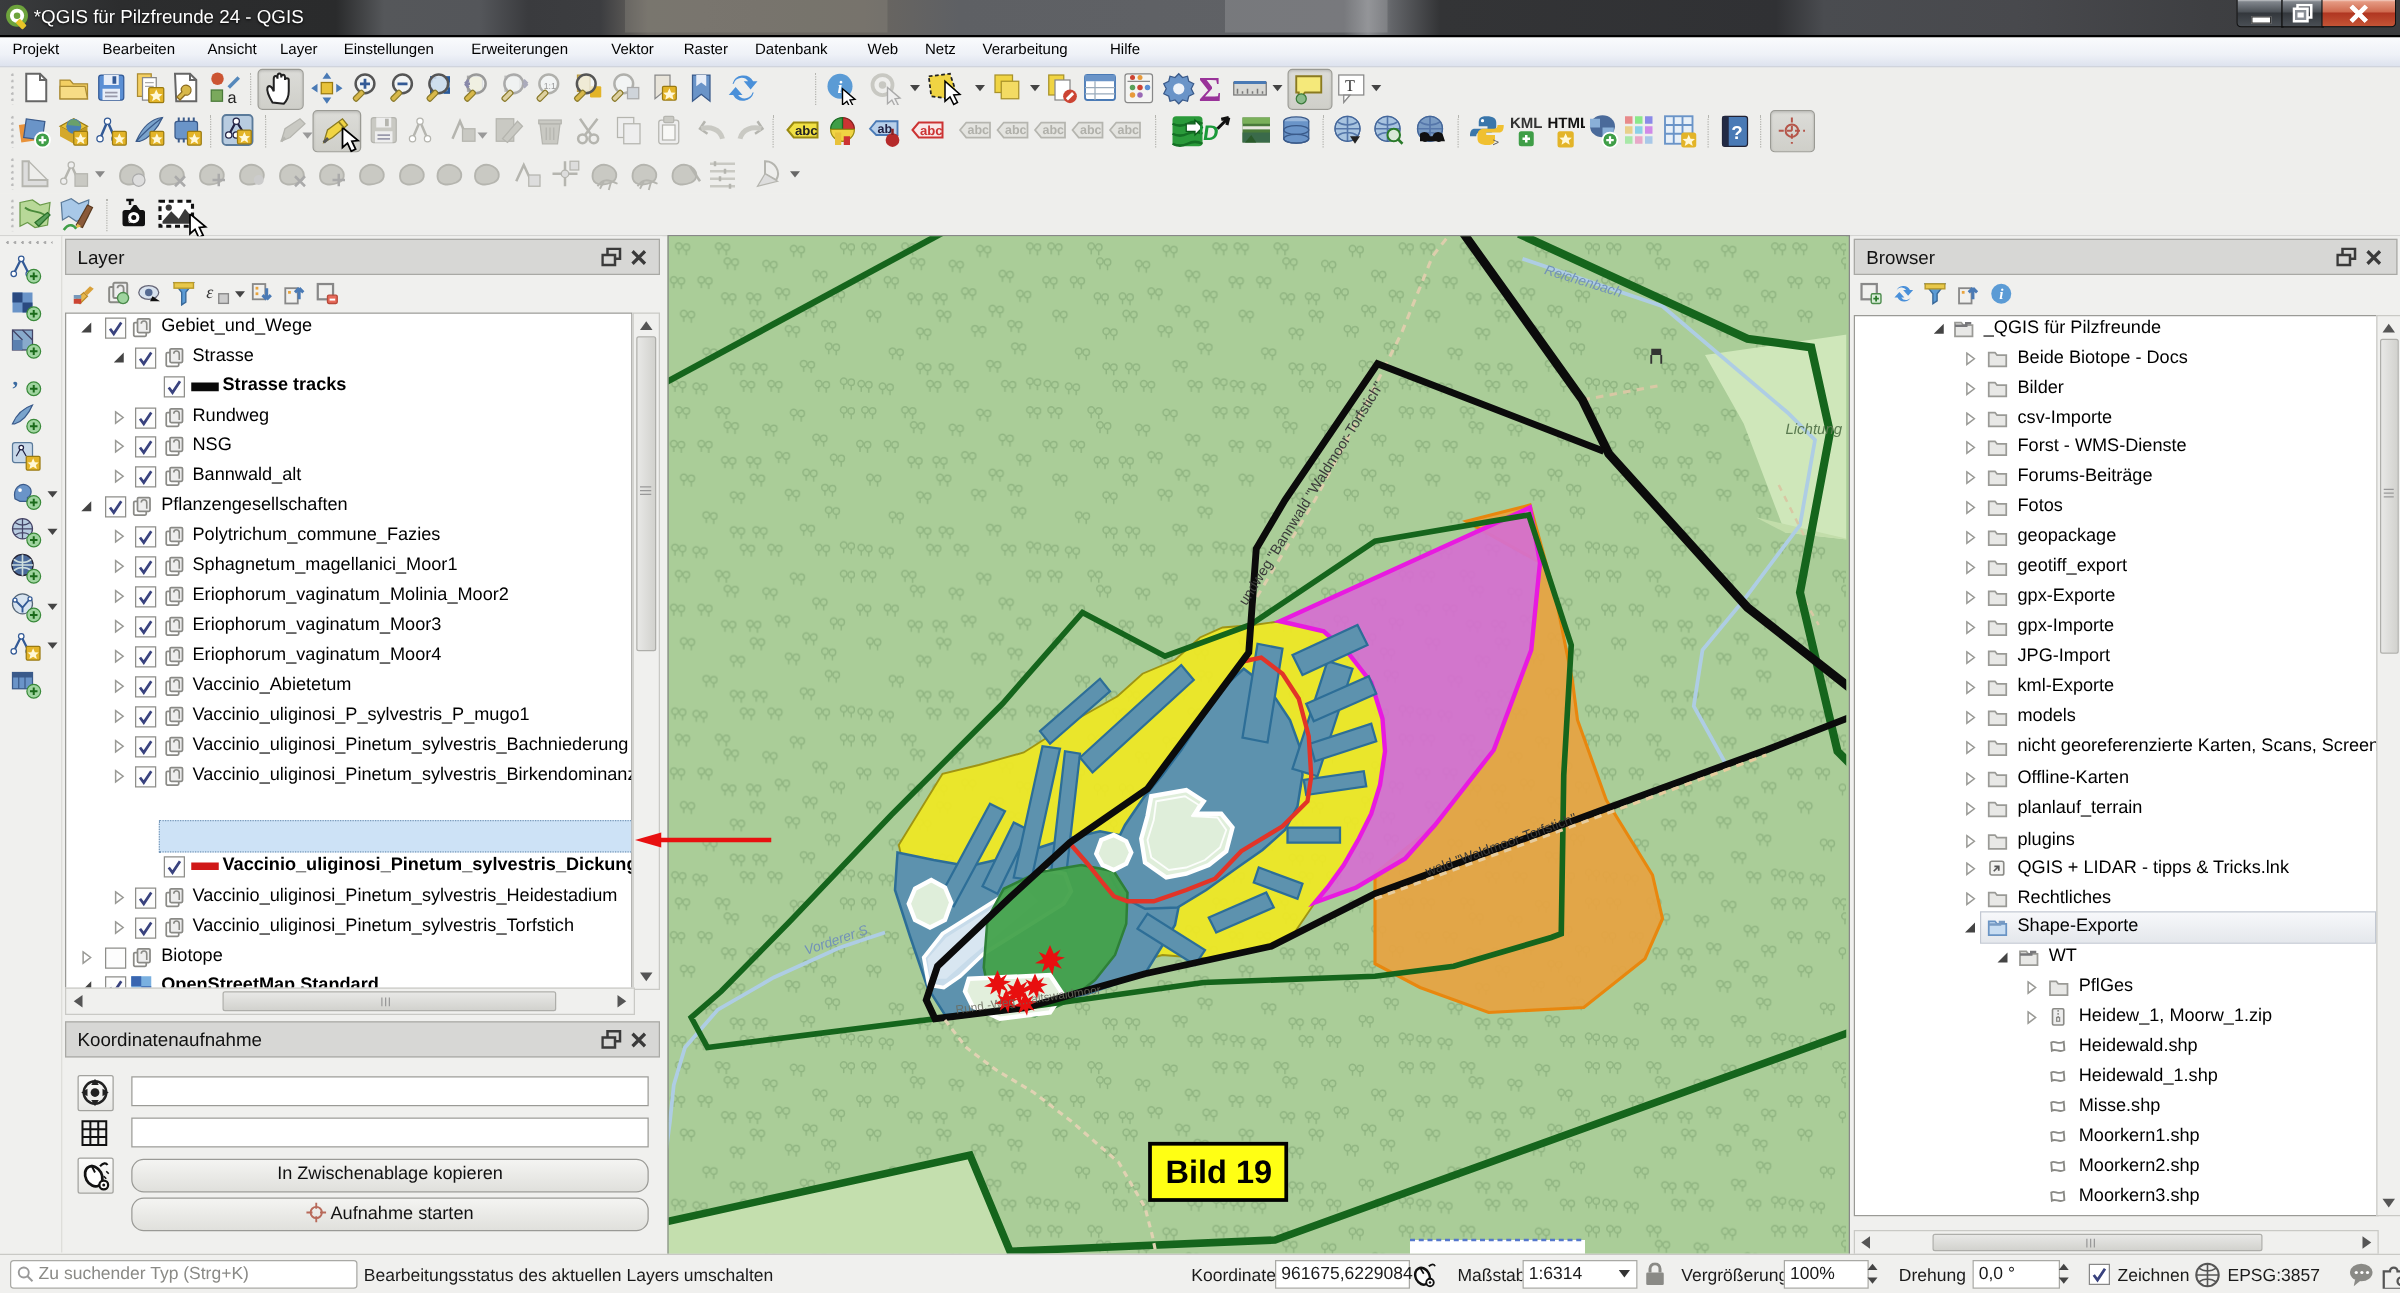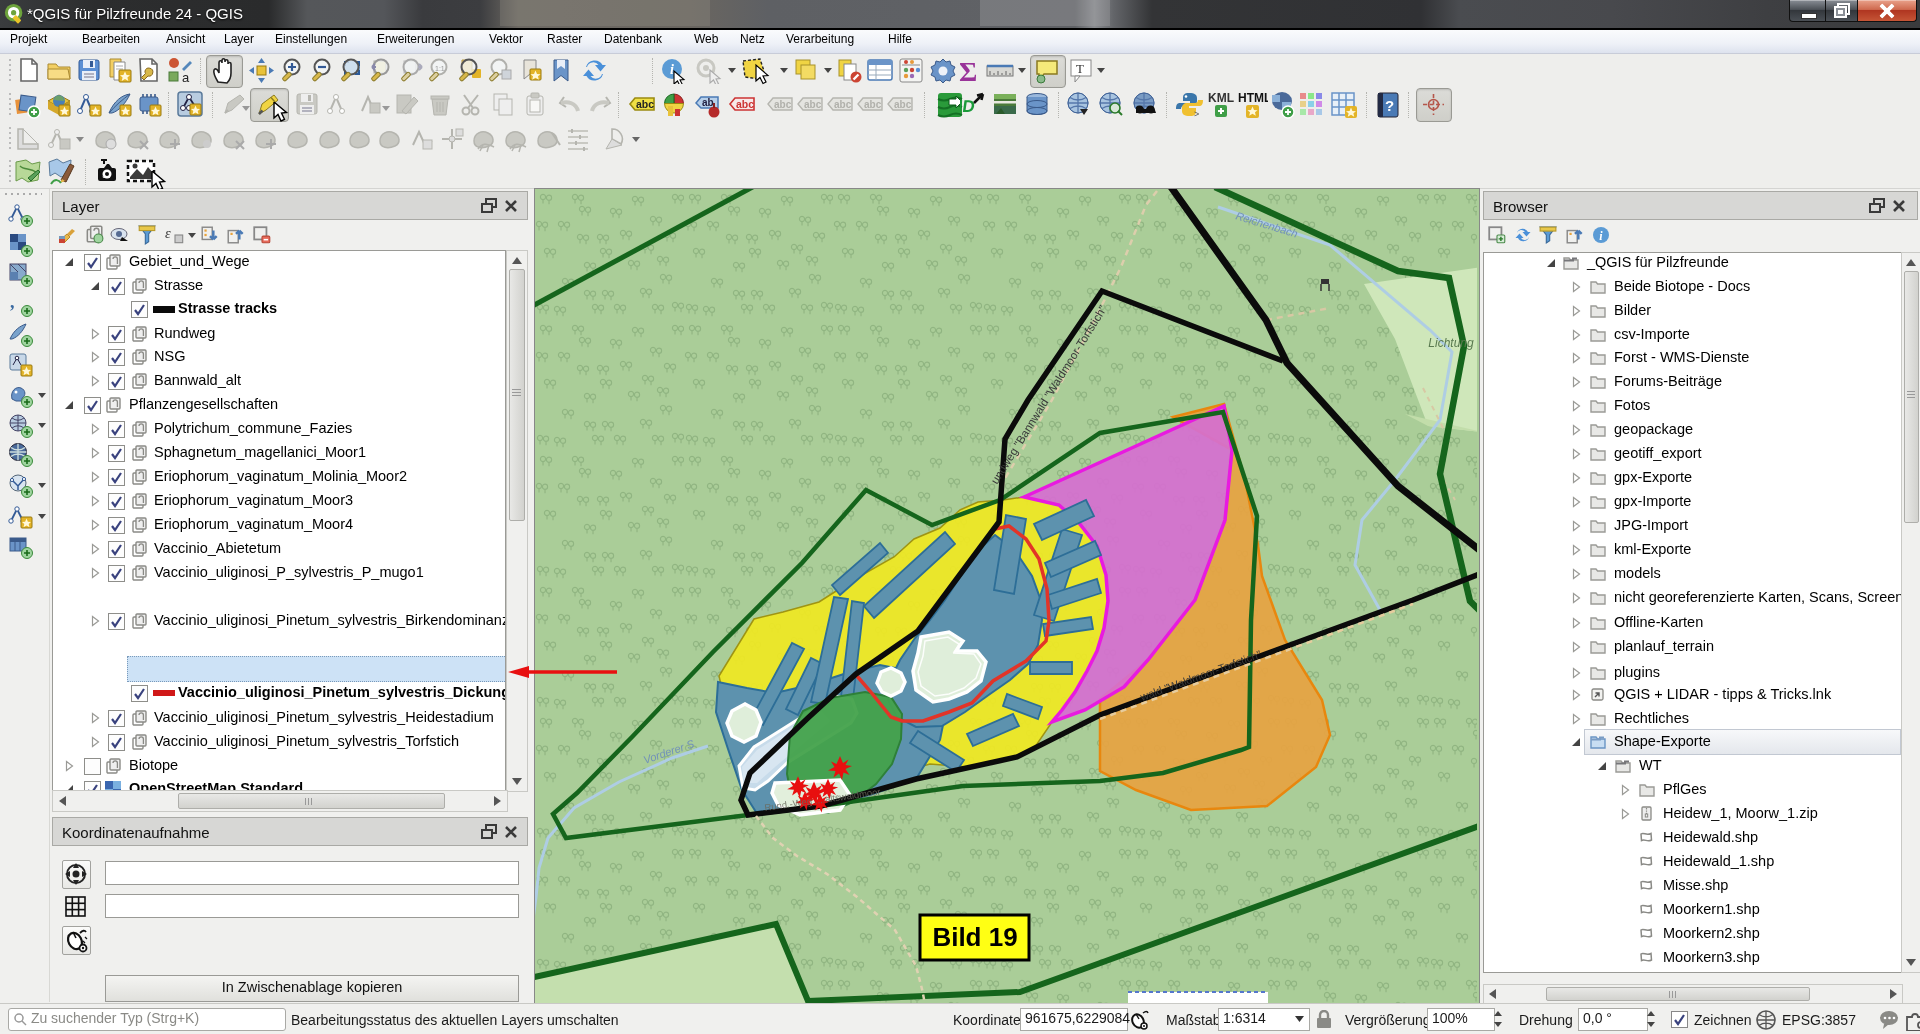--- a/index.html
+++ b/index.html
@@ -44,21 +44,21 @@
 .thumbh{position:absolute;background:linear-gradient(#e8e8e6,#d2d2ce);border:1px solid #aeaeaa;border-radius:2px;}
 .sarr{position:absolute;width:0;height:0;}
 
 #statusbar{position:absolute;left:0;top:1003px;width:1920px;height:31px;background:#f0f0ee;border-top:1px solid #c9c9c5;font-size:14px;color:#1a1a1a;}
 .sb-input{position:absolute;top:4px;height:20px;background:#fff;border:1px solid #a9a9a5;font-size:14px;padding:1px 4px 0 4px;}
 .spin{position:absolute;top:4px;width:15px;height:22px;}
 .spin:before{content:"";position:absolute;left:4px;top:3px;border-left:4px solid transparent;border-right:4px solid transparent;border-bottom:5px solid #444;}
 .spin:after{content:"";position:absolute;left:4px;bottom:3px;border-left:4px solid transparent;border-right:4px solid transparent;border-top:5px solid #444;}
 
 .fld{position:absolute;background:#fff;border:1px solid #9a9a96;}
-.btn{position:absolute;background:linear-gradient(#f4f4f2,#e0e0dc);border:1px solid #9a9a96;border-radius:0;font-size:14.5px;text-align:center;color:#111;margin-top:48px;}
+.btn{position:absolute;background:linear-gradient(#f4f4f2,#e0e0dc);border:1px solid #9a9a96;border-radius:10px;font-size:14.5px;text-align:center;color:#111;}
 .ibtn{position:absolute;width:27px;height:27px;background:linear-gradient(#fbfbfa,#e8e8e5);border:1px solid #a2a29e;border-radius:2px;}
 </style>
 </head>
 <body>
 
 <svg width="0" height="0" style="position:absolute">
 <defs>
 <g id="i-group">
         <rect x="3" y="5" width="10" height="11" rx="1" fill="none" stroke="#8a8a86" stroke-width="1.4"></rect>
         <rect x="6" y="2" width="10" height="11" rx="1" fill="#eee" stroke="#8a8a86" stroke-width="1.4"></rect>
@@ -1003,20 +1003,34 @@
           <div class="chk" style="left:55px">
             <svg width="15" height="15">
               <path d="M3 8 l3 4 l6 -9" stroke="#39427e" stroke-width="2.2" fill="none"></path>
             </svg>
           </div>
           <svg class="abs" style="left:77px;top:3px" width="18" height="18" viewBox="0 0 18 18">
             <use href="#i-group"></use>
           </svg>
           <span class="lbl" style="left:101px">Vaccinio_uliginosi_P_sylvestris_P_mugo1</span>
         </div>
+<div class="trow" style="left:0px;top:334px;width:450px">
+          <svg class="abs" style="left:37px;top:6px" width="10" height="12">
+            <path d="M2.5 1.5 L8.5 6 L2.5 10.5 Z" fill="#fff" stroke="#9a9a96" stroke-width="1.2"></path>
+          </svg>
+          <div class="chk" style="left:55px">
+            <svg width="15" height="15">
+              <path d="M3 8 l3 4 l6 -9" stroke="#39427e" stroke-width="2.2" fill="none"></path>
+            </svg>
+          </div>
+          <svg class="abs" style="left:77px;top:3px" width="18" height="18" viewBox="0 0 18 18">
+            <use href="#i-group"></use>
+          </svg>
+          <span class="lbl" style="left:101px">Vaccinio_uliginosi_Pinetum_sylvestris_Bachniederung</span>
+        </div>
 <div class="trow" style="left:0px;top:358px;width:450px">
           <svg class="abs" style="left:37px;top:6px" width="10" height="12">
             <path d="M2.5 1.5 L8.5 6 L2.5 10.5 Z" fill="#fff" stroke="#9a9a96" stroke-width="1.2"></path>
           </svg>
           <div class="chk" style="left:55px">
             <svg width="15" height="15">
               <path d="M3 8 l3 4 l6 -9" stroke="#39427e" stroke-width="2.2" fill="none"></path>
             </svg>
           </div>
           <svg class="abs" style="left:77px;top:3px" width="18" height="18" viewBox="0 0 18 18">

